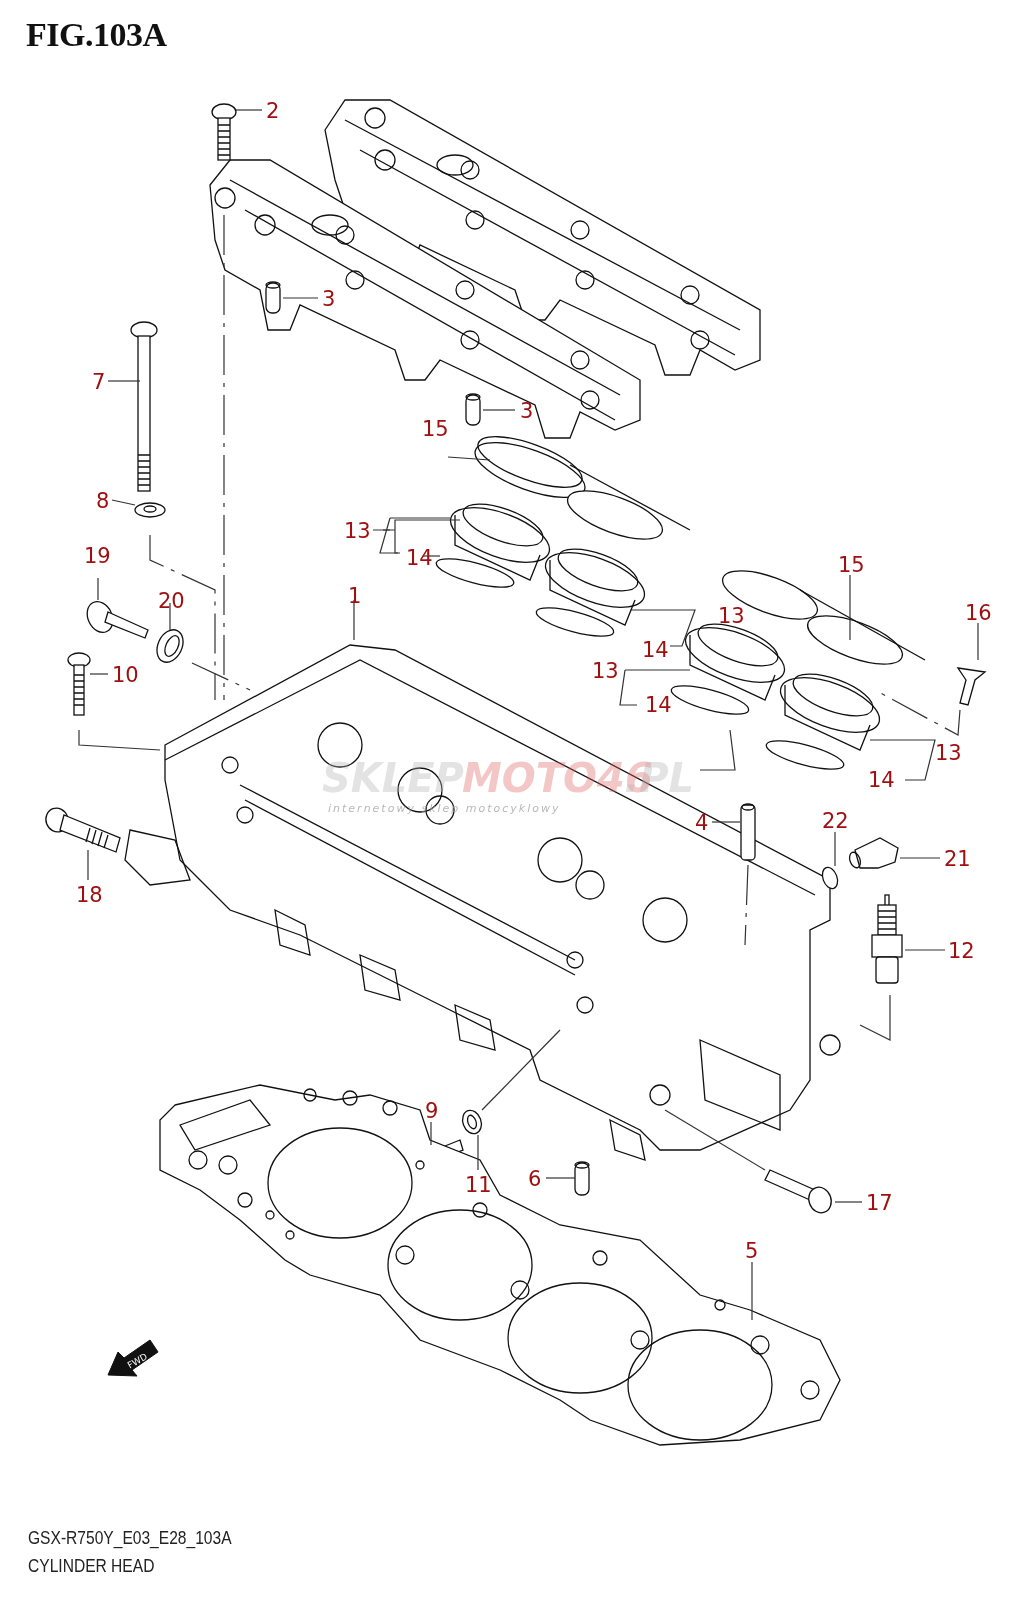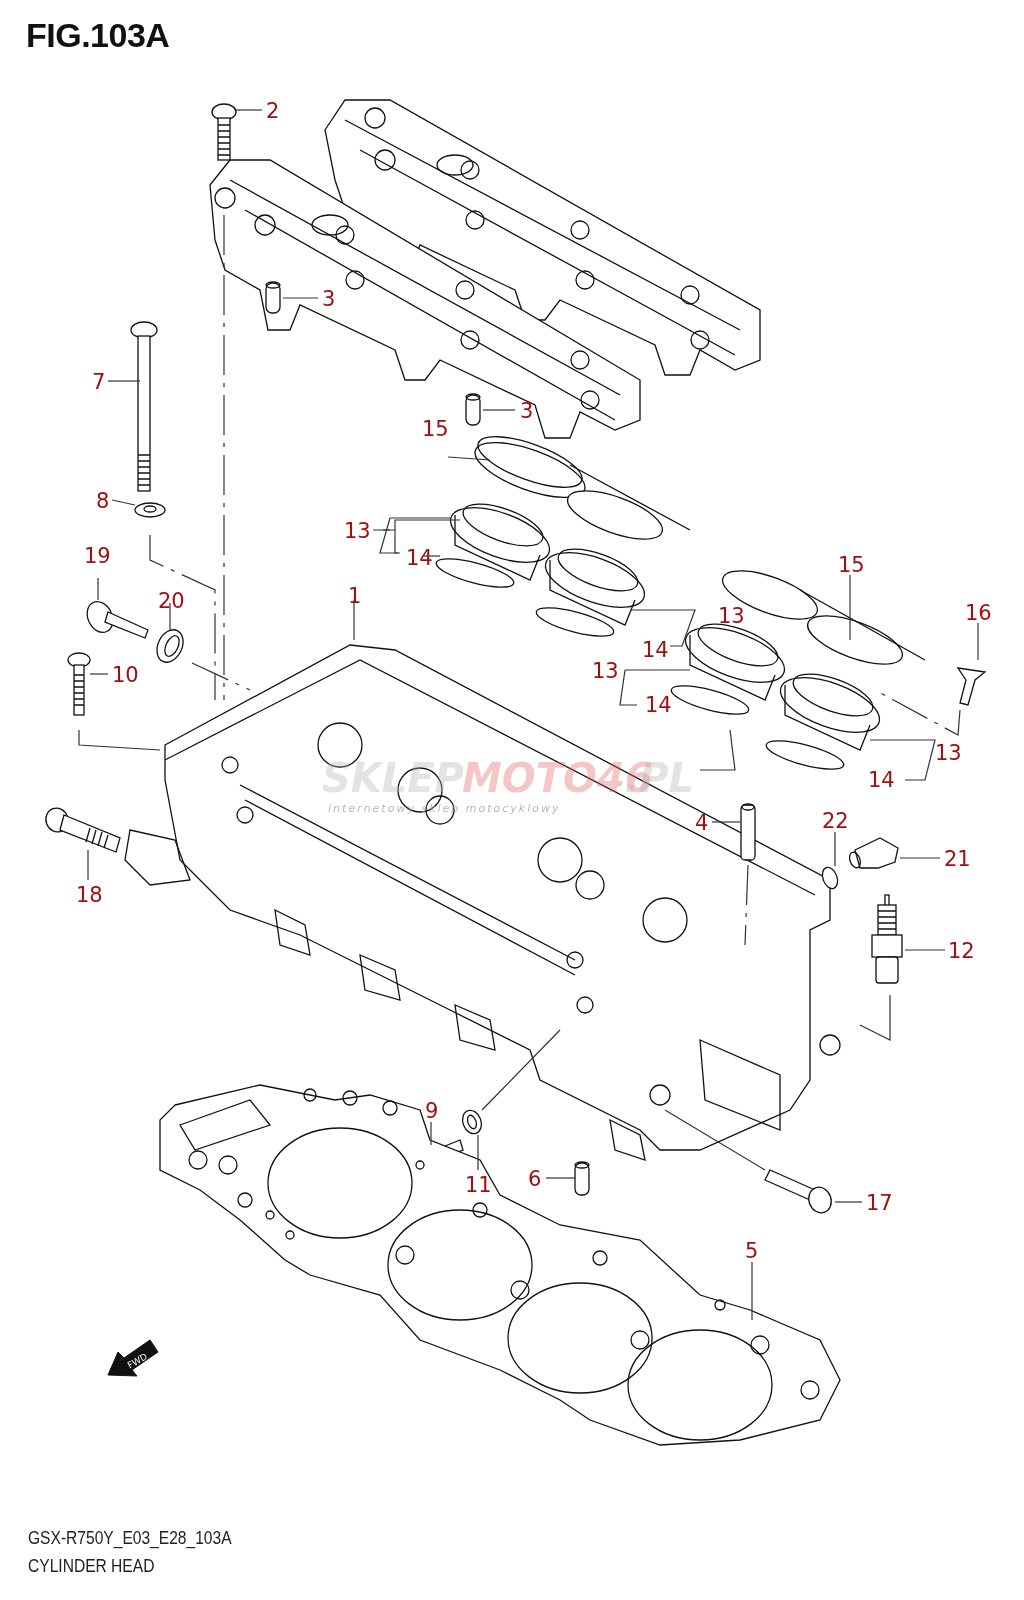--- a/index.html
+++ b/index.html
@@ -1,17 +1,17 @@
 <!DOCTYPE html>
 <html><head>
 <meta charset="utf-8">
 <style>
   html, body { margin:0; padding:0; background:#ffffff; }
   body { width:1024px; height:1600px; position:relative; overflow:hidden; font-family:"DejaVu Sans", sans-serif; }
-  .fig-title { position:absolute; left:26px; top:16px; font-family:Liberation Sans, sans-serif; font-weight:bold; font-size:34px; color:#111; letter-spacing:-0.5px; }
+  .fig-title { position:absolute; left:26px; top:16px; font-family:Liberation Serif, serif; font-weight:bold; font-size:34px; color:#111; letter-spacing:-0.5px; }
   .footer { position:absolute; left:28px; font-family:"Liberation Sans", sans-serif; font-size:19px; color:#222; transform:scaleX(0.82); transform-origin:left top; }
   .footer.code { top:1527px; }
   .footer.name { top:1555px; }
   svg.diagram { position:absolute; left:0; top:0; }
   .lbl { font-family:"DejaVu Sans", sans-serif; font-size:21px; fill:#a01010; }
   .wm-text { font-family:"DejaVu Sans", sans-serif; font-weight:bold; font-style:italic; font-size:40px; opacity:0.35; }
   .wm-sub { font-family:"DejaVu Sans", sans-serif; font-style:italic; font-size:11px; fill:#9a9a9a; opacity:0.7; letter-spacing:2px; }
   .ln { stroke:#111; stroke-width:1.3; fill:none; }
   .lnf { stroke:#111; stroke-width:1.3; fill:#fff; }
   .lead { stroke:#333; stroke-width:1.2; fill:none; }

